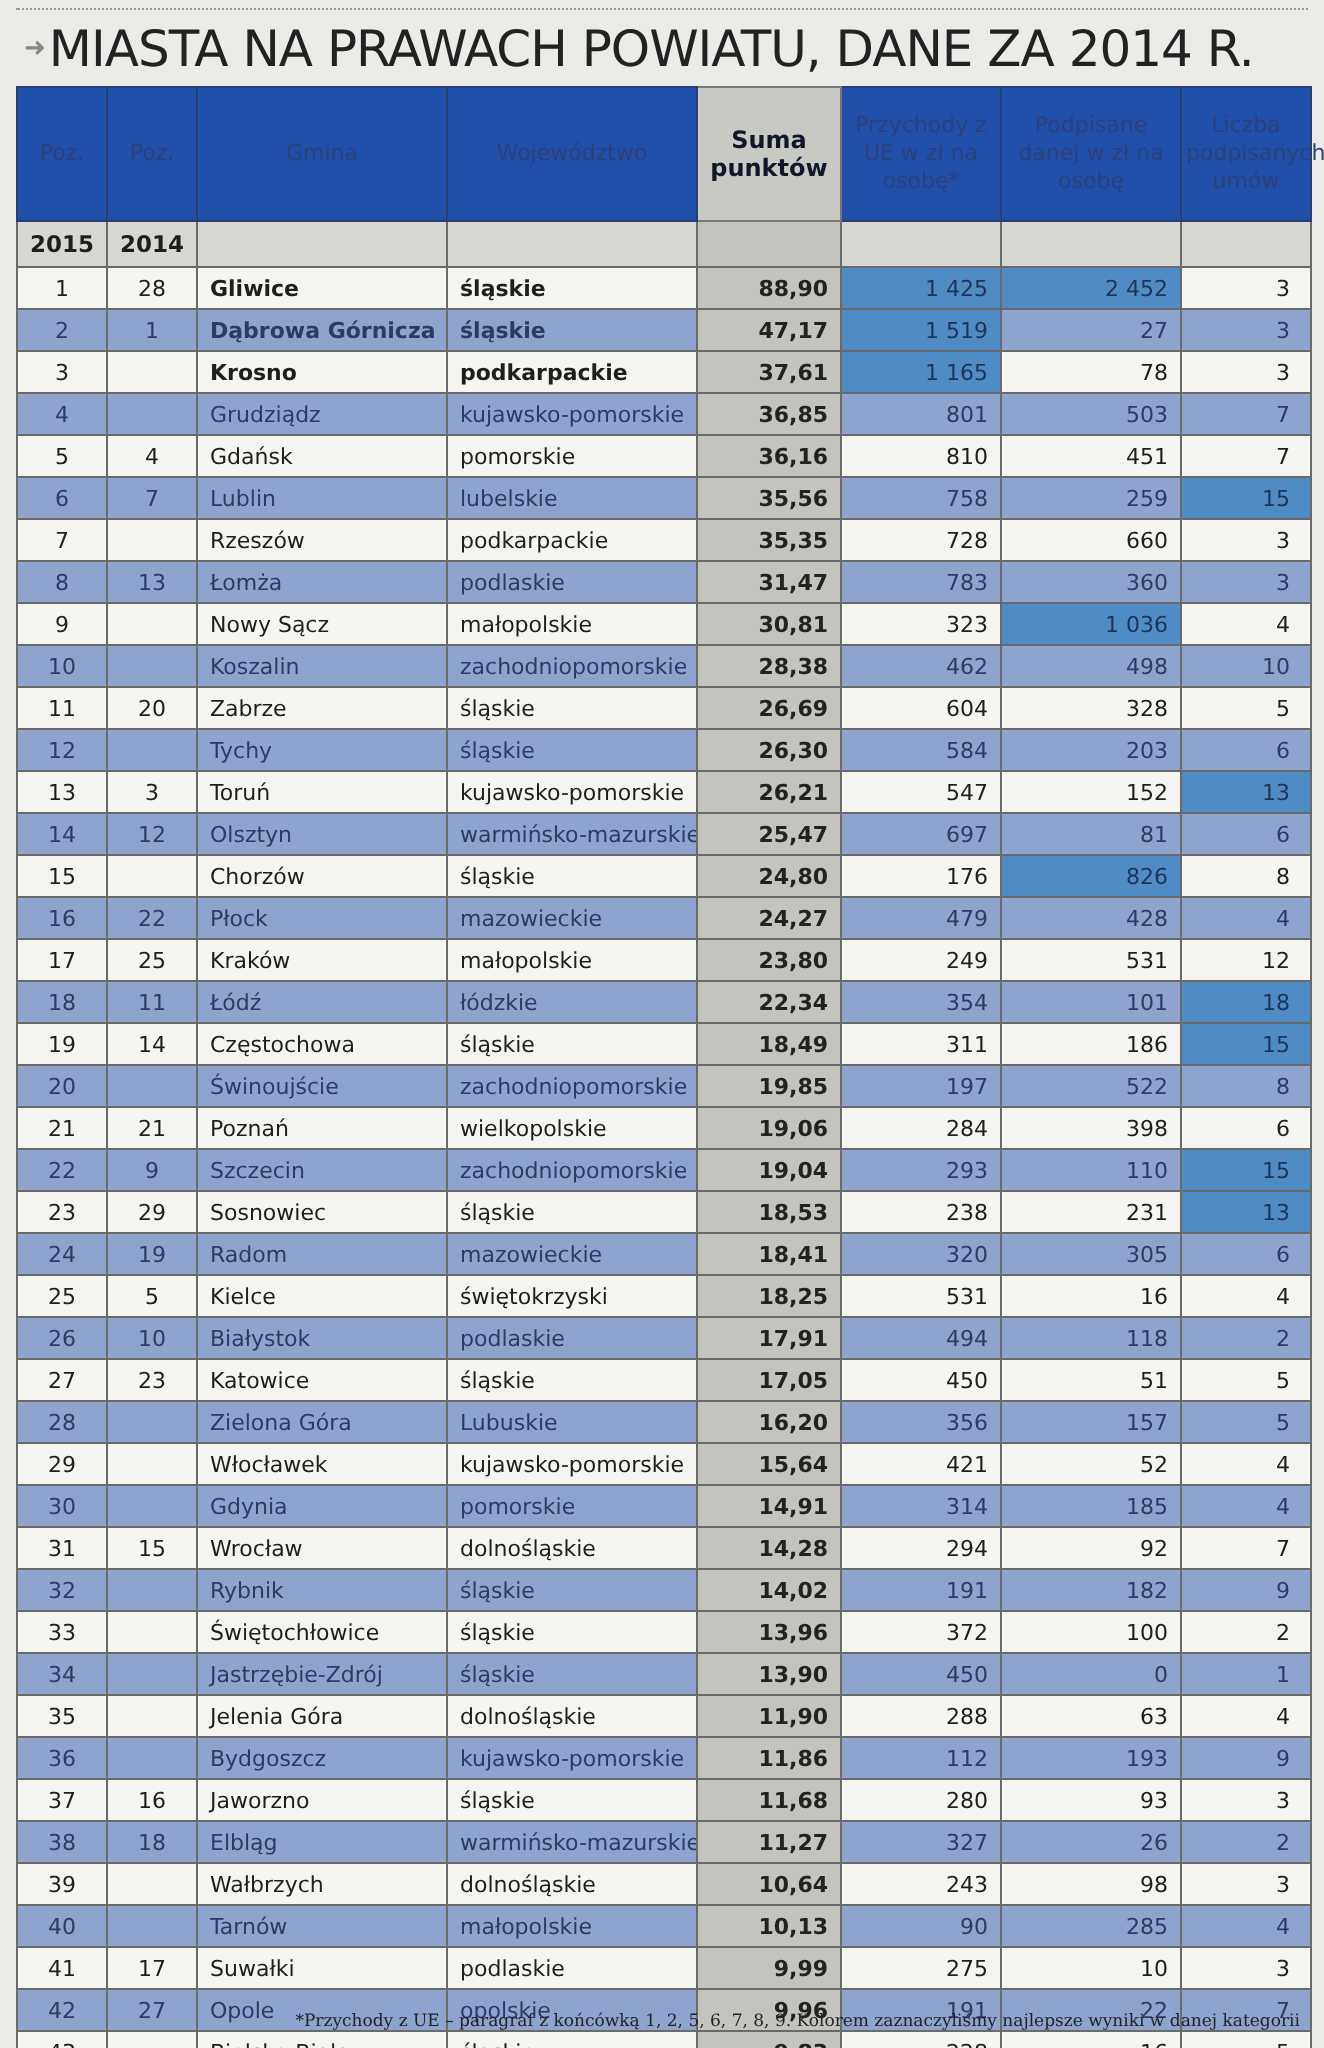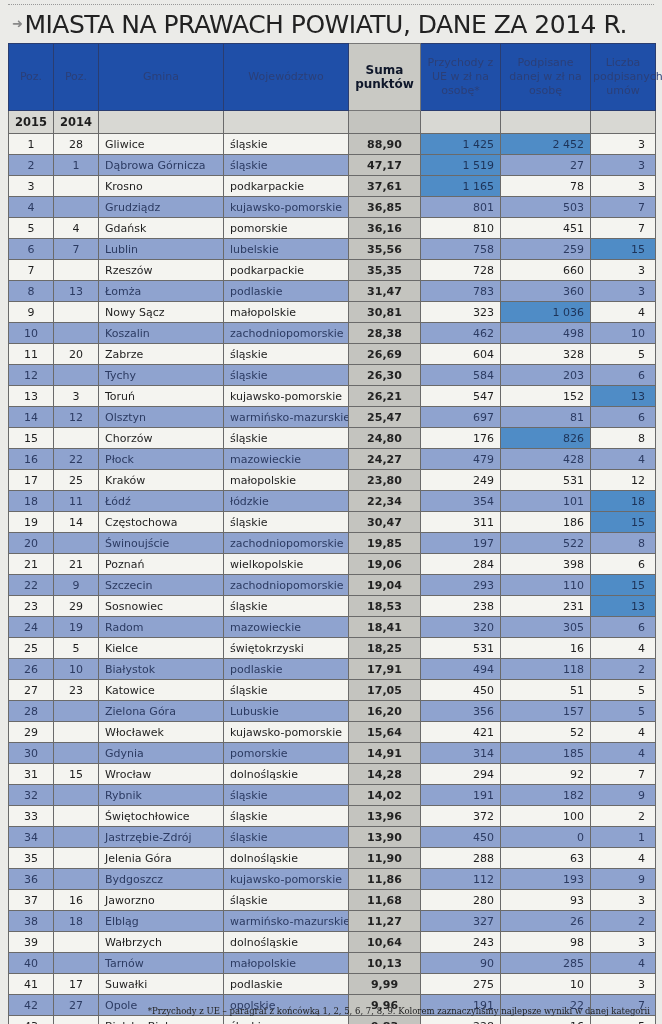--- a/index.html
+++ b/index.html
@@ -45,23 +45,23 @@
       border: 1px solid #6a6a6a;
       height: 20px; padding: 0 6px;
       white-space: nowrap; overflow: hidden;
       font-size: 11px;
     }
     tr.odd td { background: #f4f4f0; }
     tr.even td { background: #8fa3cf; color: #2c3b62; }
     td.pos, td.prev { text-align: center; }
     td.num { text-align: right; }
     td.cnt { text-align: right; padding-right: 10px; }
-    tr td.sum { background: #c4c4bf !important; font-weight: bold; text-align: center; color: #222 !important; }
+    tr td.sum { background: #c4c4bf !important; font-weight: bold; text-align: right; color: #222 !important; }
     tr td.hl { background: #4f8cc6 !important; color: #1d3358 !important; }
-    tr.bold td.city, tr.bold td.region { font-weight: normal; }
+    tr.bold td.city, tr.bold td.region { font-weight: bold; }
     .footnote {
       position: absolute; right: 12px; top: 1006px;
       font-family: "DejaVu Serif", serif; 
       font-size: 8.5px; color: #222;
     }
   </style>
 </head>
 <body>
 
 <div class="topline"></div>
@@ -279,21 +279,21 @@
         <td class="sum">22,34</td>
         <td class="num">354</td>
         <td class="num">101</td>
         <td class="cnt hl">18</td>
       </tr>
       <tr class="odd">
         <td class="pos">19</td>
         <td class="prev">14</td>
         <td class="city">Częstochowa</td>
         <td class="region">śląskie</td>
-        <td class="sum">30,47</td>
+        <td class="sum">18,49</td>
         <td class="num">311</td>
         <td class="num">186</td>
         <td class="cnt hl">15</td>
       </tr>
       <tr class="even">
         <td class="pos">20</td>
         <td class="prev"></td>
         <td class="city">Świnoujście</td>
         <td class="region">zachodniopomorskie</td>
         <td class="sum">19,85</td>

